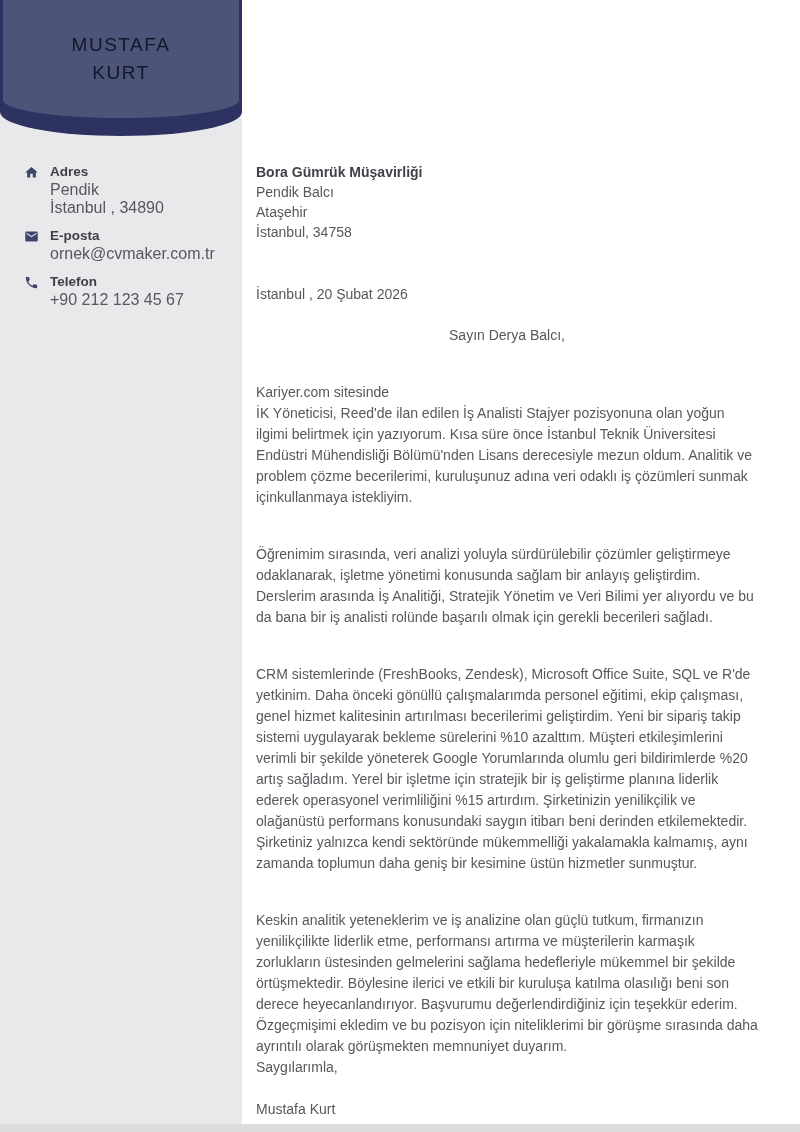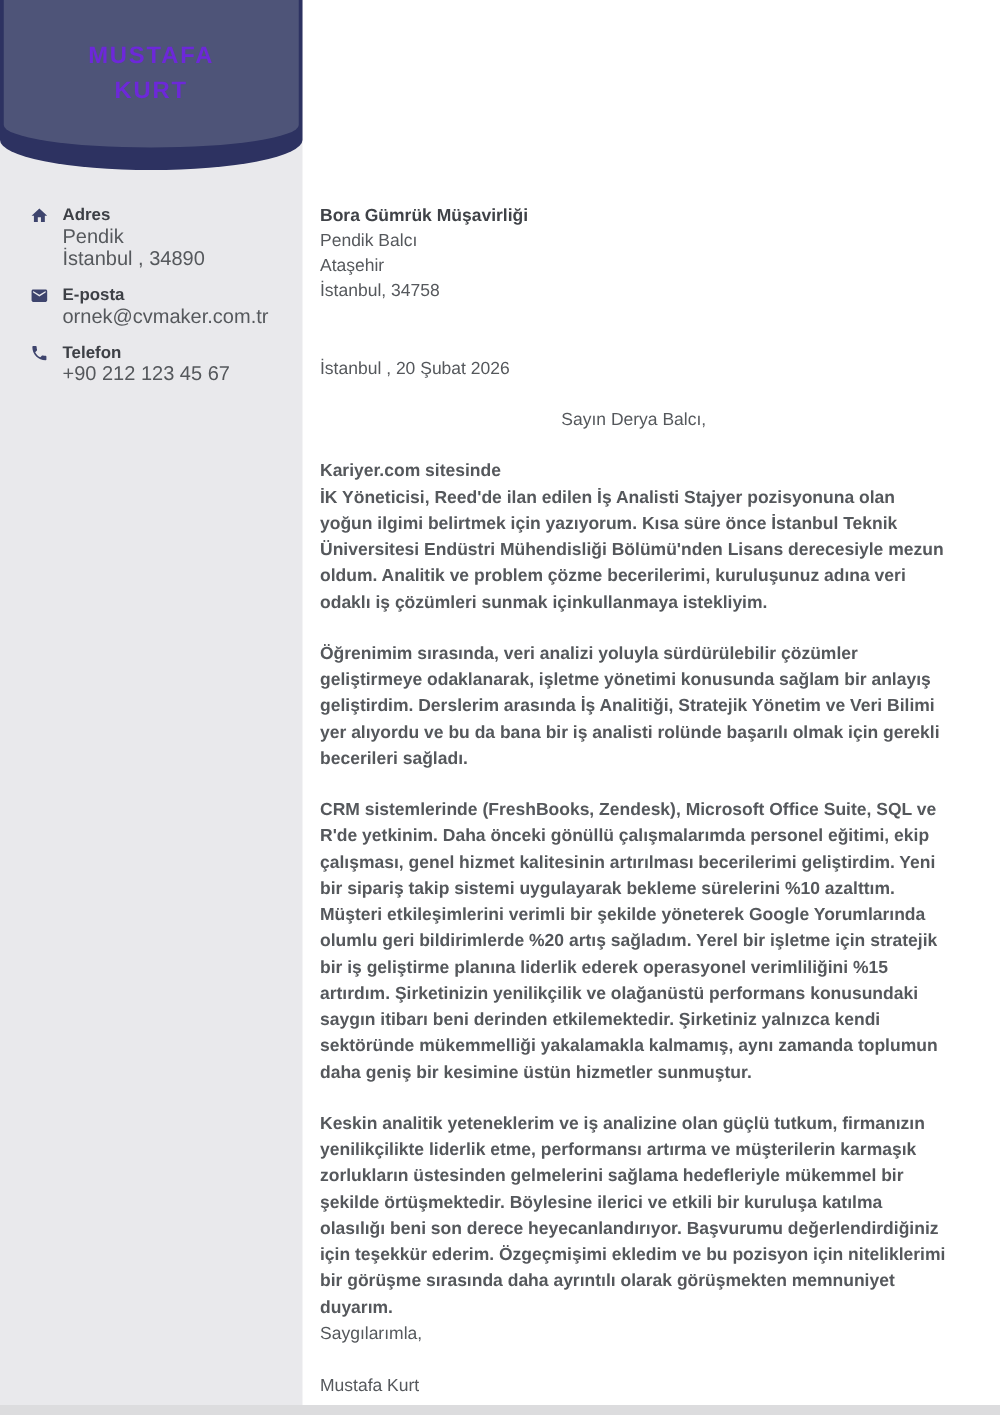--- a/index.html
+++ b/index.html
@@ -40,22 +40,22 @@
   }
   .curve-slate{
     position:absolute;top:0;left:3px;
     width:236px;height:118px;
     background:var(--header-slate);
     border-bottom-left-radius:118px 18px;
     border-bottom-right-radius:118px 18px;
   }
   .name-block{
     position:absolute;top:31px;left:0;width:242px;
-    text-align:center;color:#6d28d9;
-    font-size:19px;font-weight:bold;
+    text-align:center;color:#0f172a;
+    font-size:19px;font-weight:normal;
     letter-spacing:1.5px;line-height:28px;
   }
   .contact{
     position:absolute;top:163px;left:24px;width:200px;
   }
   .contact-item{display:flex;margin-bottom:10px;}
   .contact-icon{
     flex:0 0 26px;padding-top:2px;color:var(--icon-navy);
   }
   .contact-icon svg{width:15px;height:15px;fill:currentColor;}
@@ -69,21 +69,21 @@
   
   .letter{
     position:absolute;left:256px;top:0;width:502px;
     color:var(--body-text);
     font-size:14px;line-height:21px;
   }
   .recipient{padding-top:162px;line-height:20px;}
   .recipient-company{font-weight:bold;color:#3f4247;}
   .date-line{margin-top:42px;}
   .salutation{margin-top:20px;text-align:center;}
-  .para{margin-top:20px;white-space:pre-line;font-weight:bold;}
+  .para{margin-top:36px;white-space:pre-line;}
   .closing{}
   .signature{margin-top:21px;}
 </style>
 </head>
 <body>
 
 <div class="page">
 
   <aside class="sidebar">
     <div class="curve-navy"></div>

